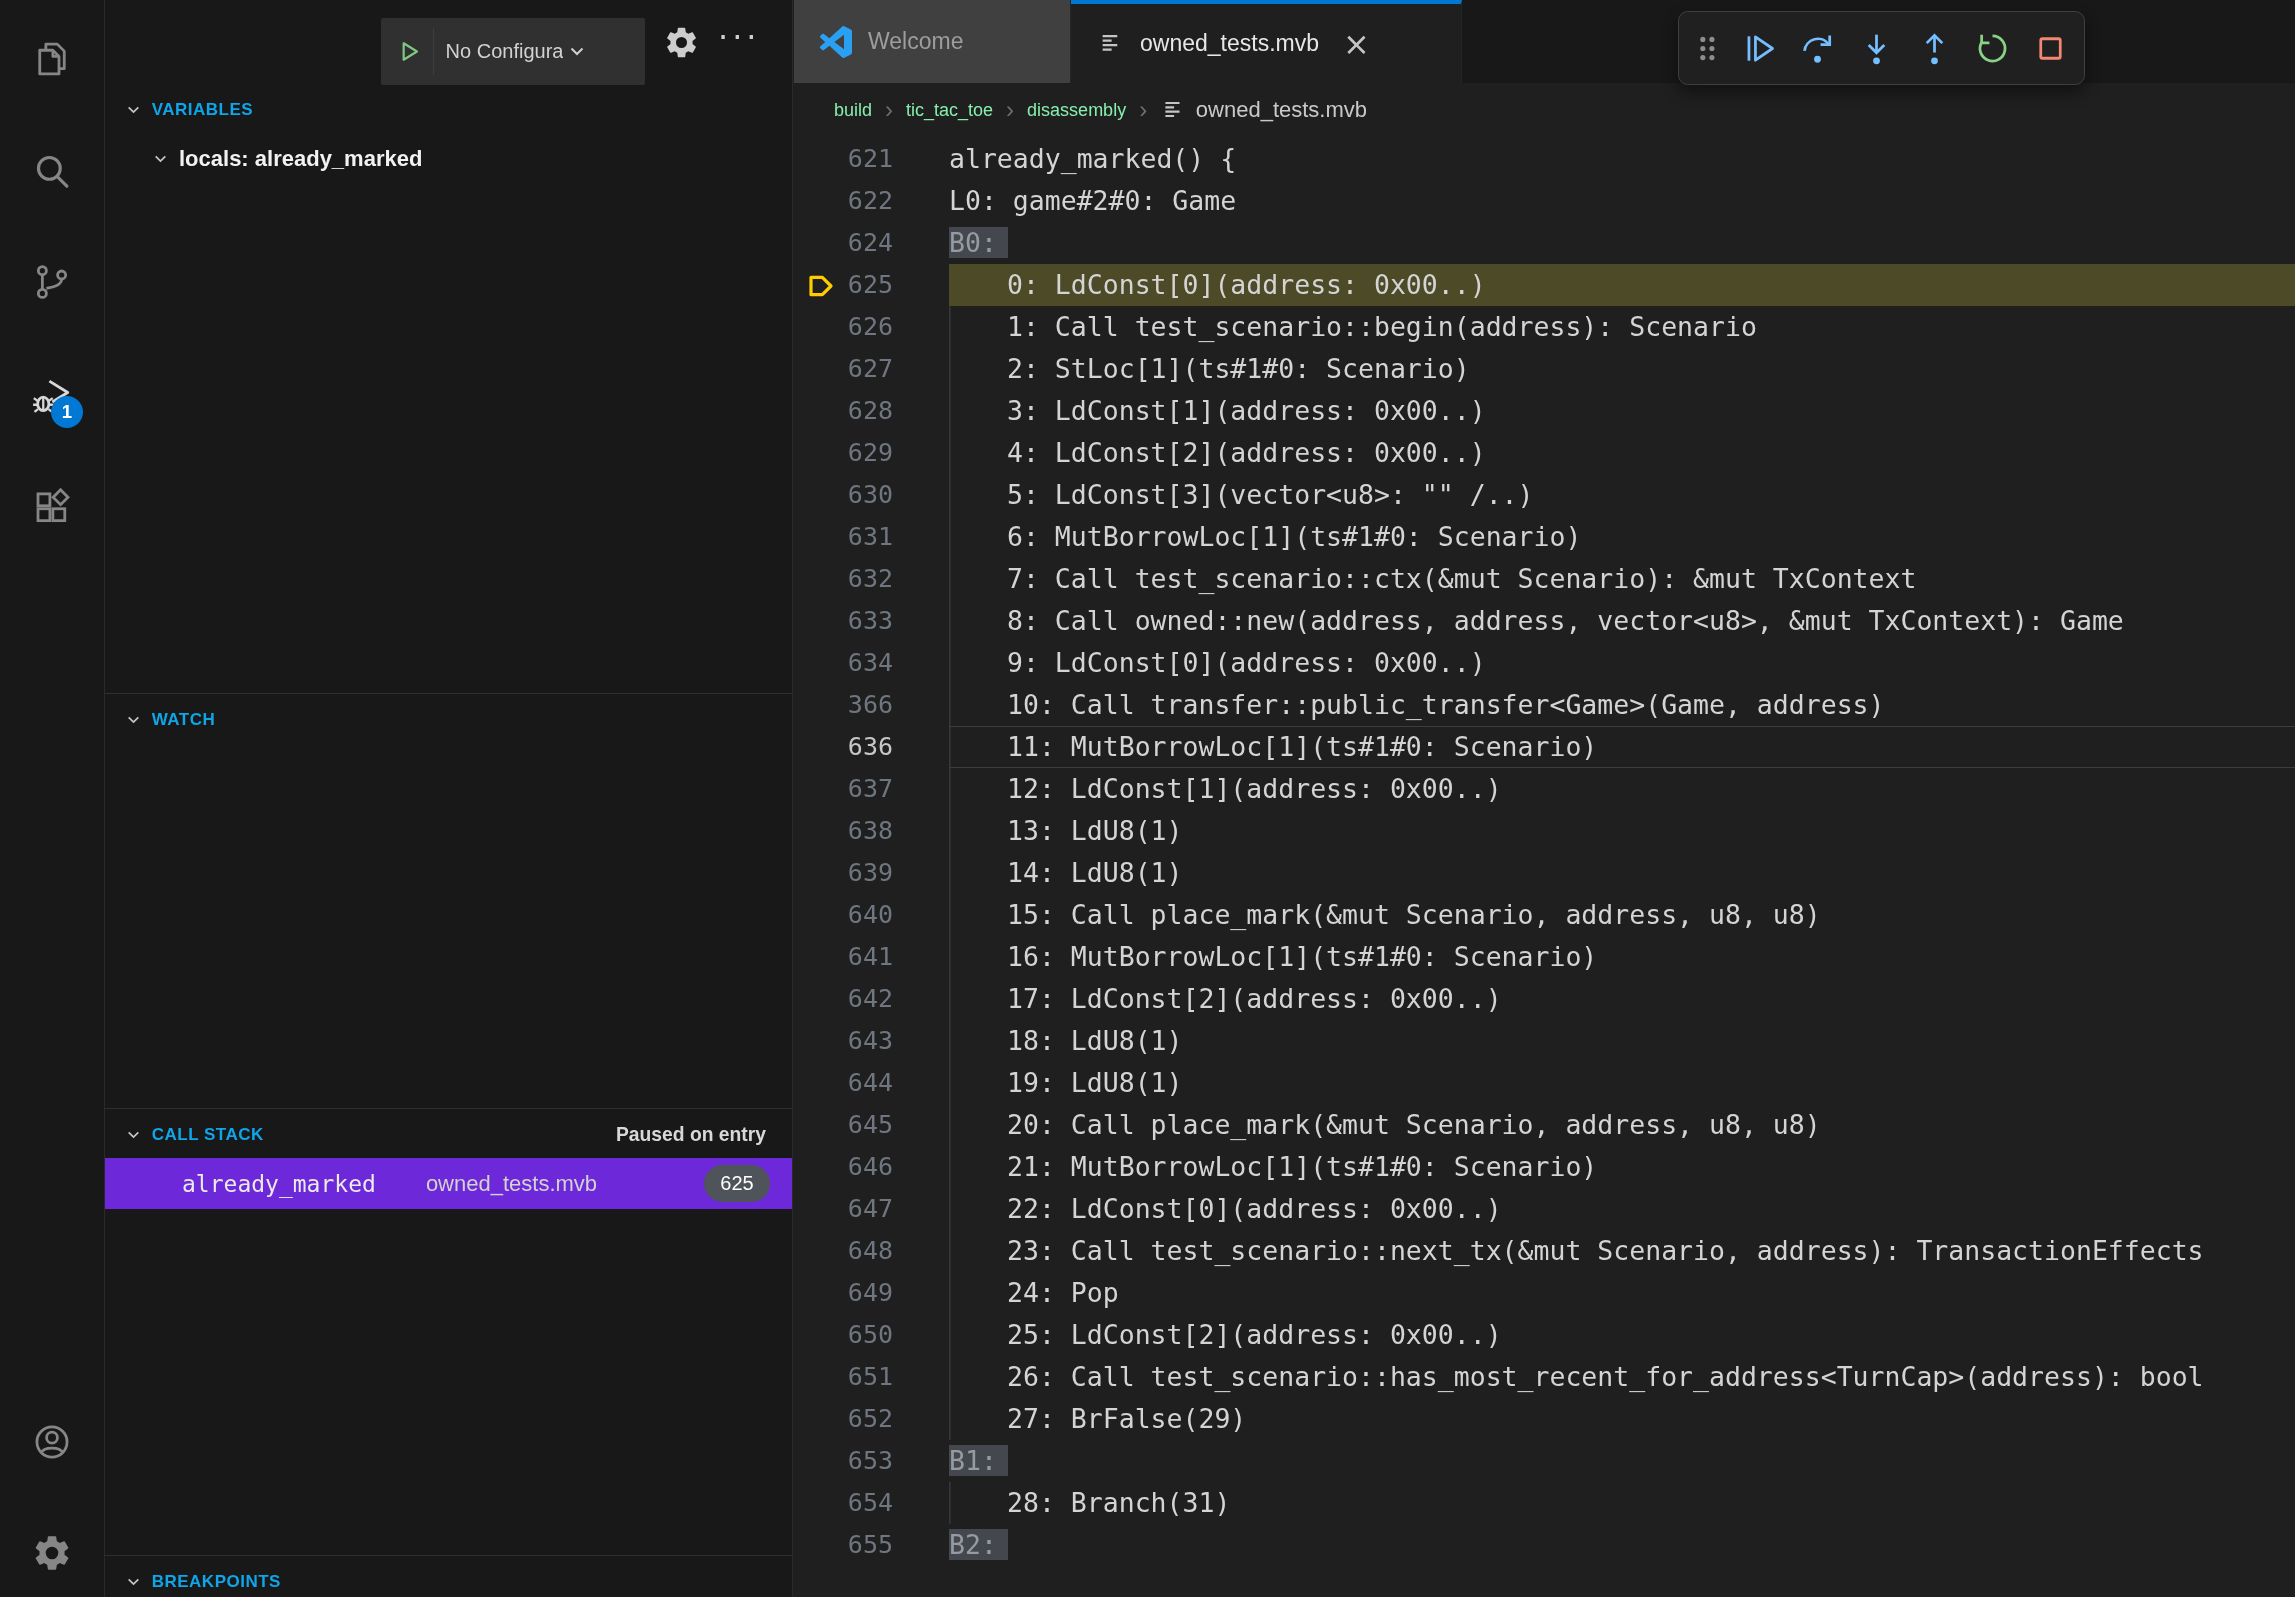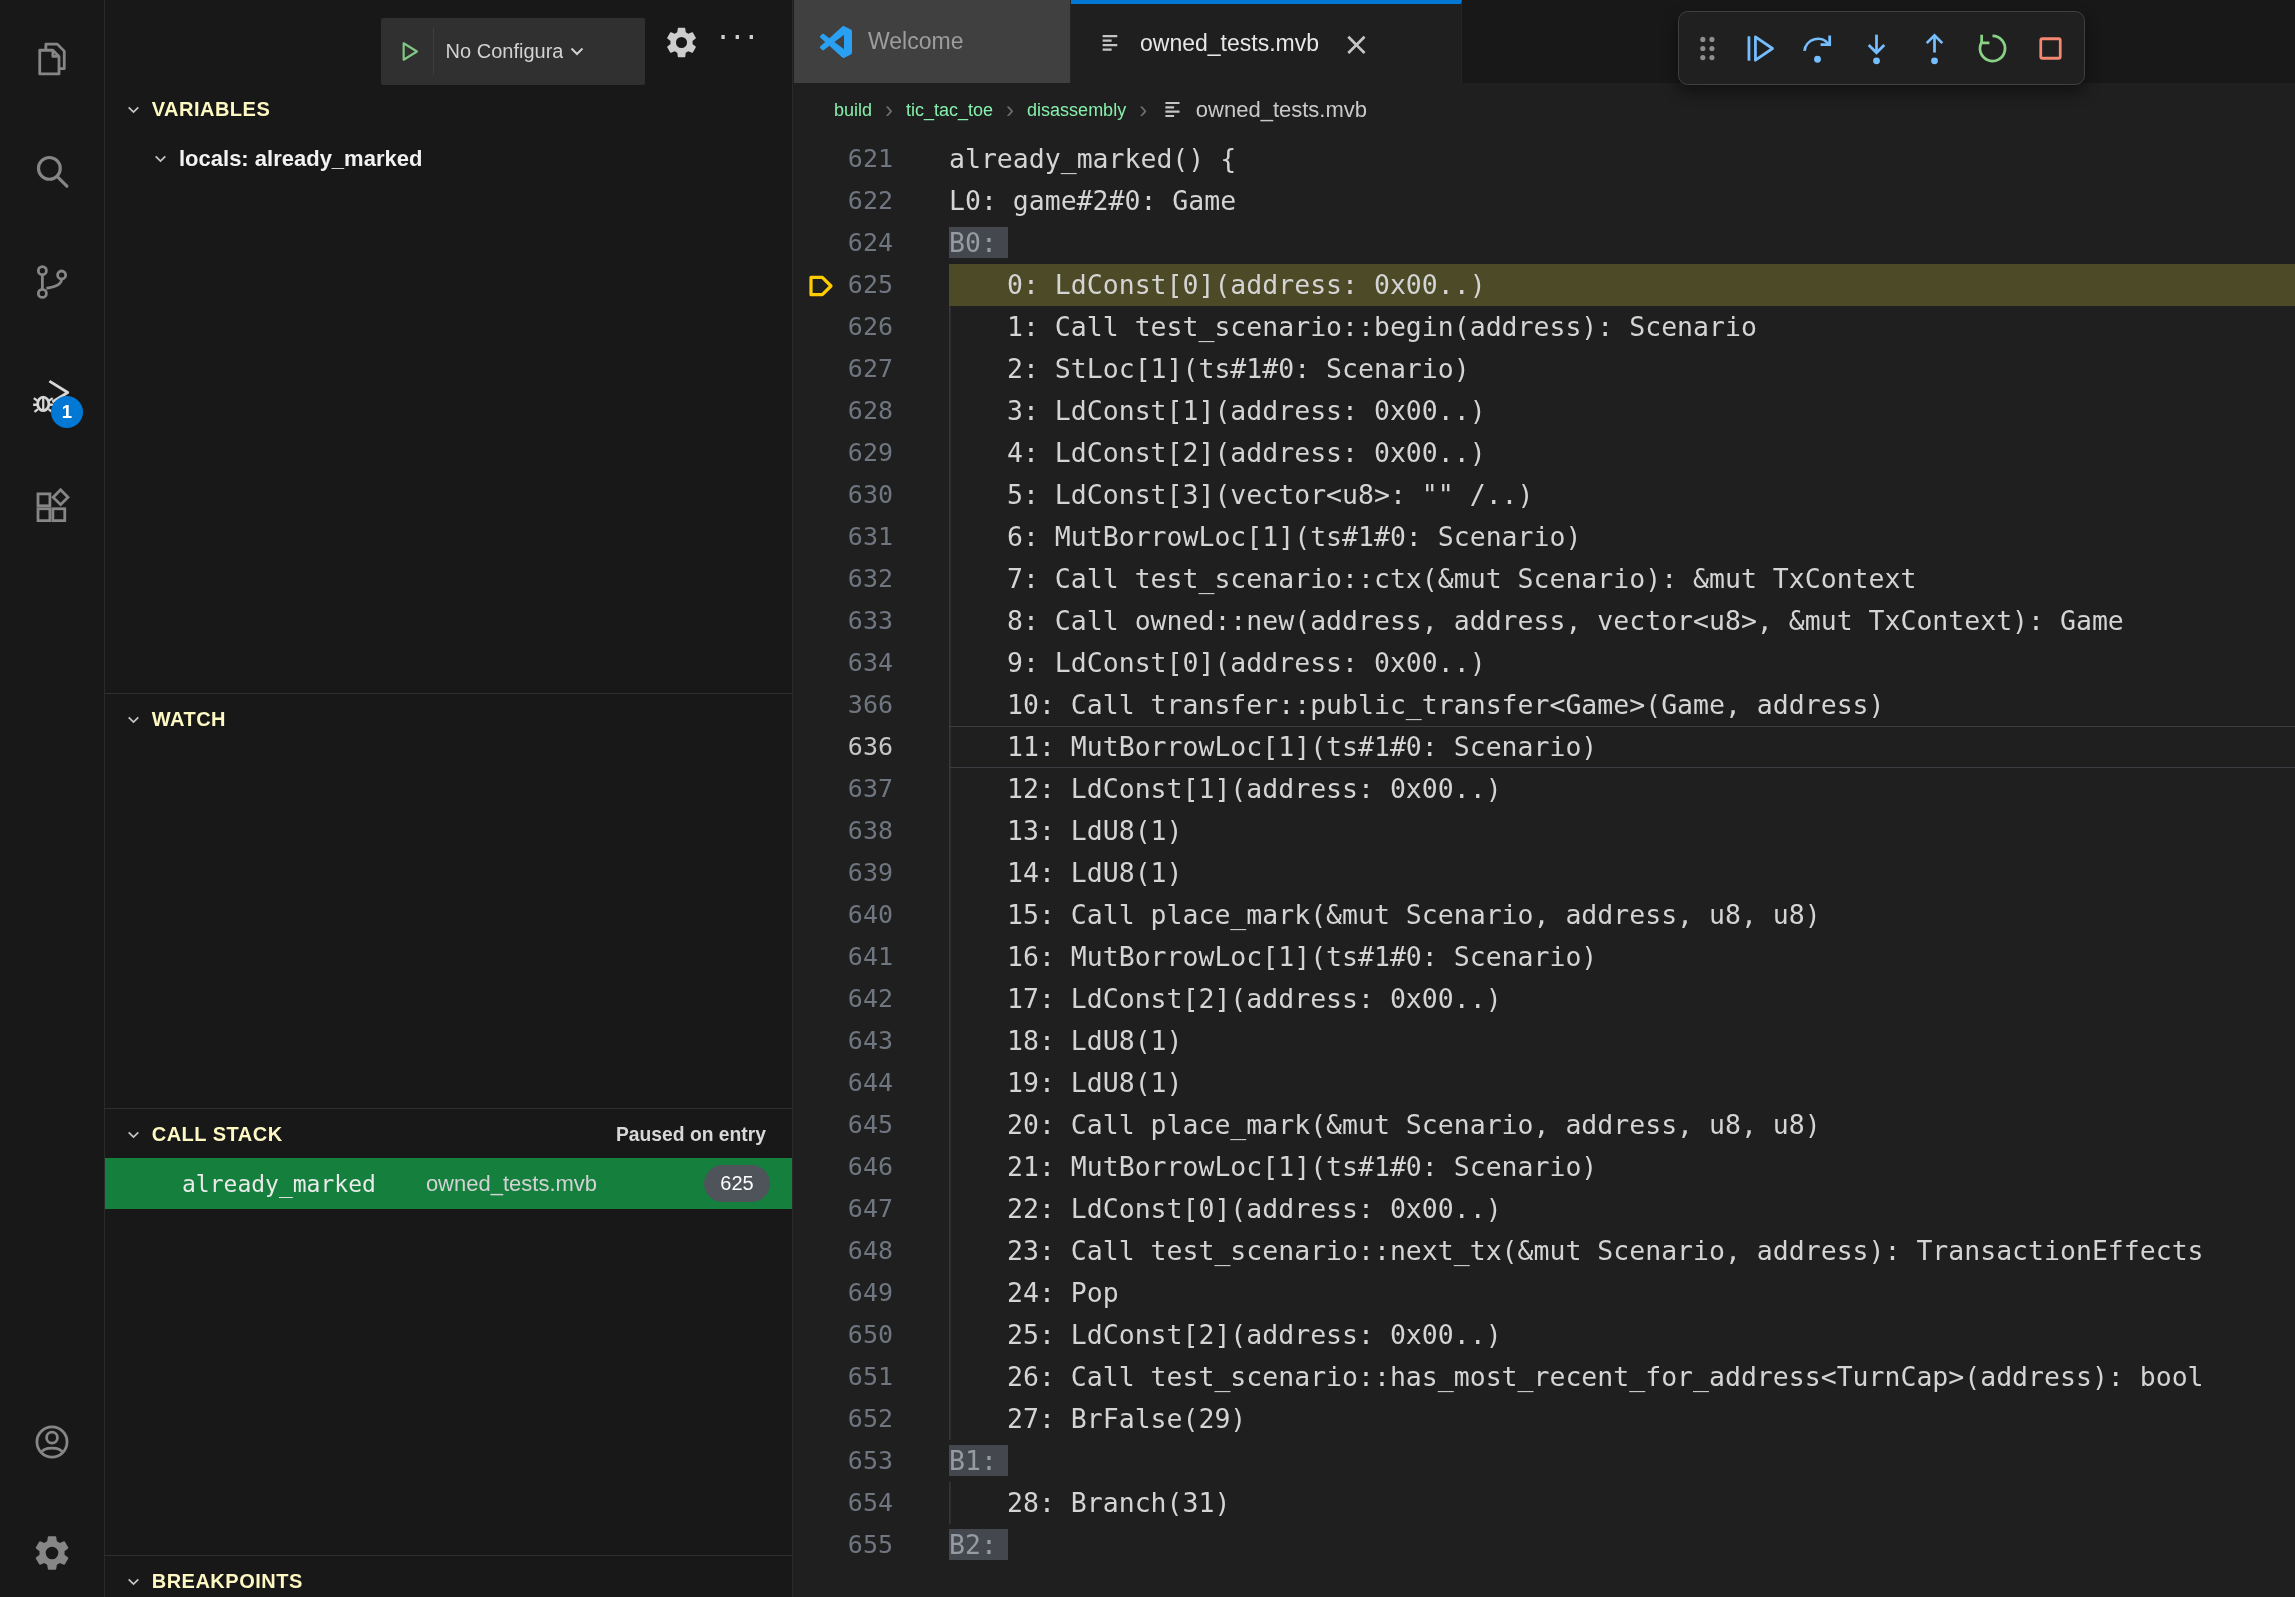--- a/index.html
+++ b/index.html
@@ -34,32 +34,32 @@
   .dd-label { margin-left:11.3px; font-size:20px; color:#d2d2d2; white-space:nowrap;
     overflow:hidden; max-width:161px; }
   .dd-chev { width:24px; height:24px; color:#cfcfcf; margin-left:1.6px; }
   .sb-gear { position:absolute; left:558px; top:24px; width:37px; height:37px; color:#cdcdcd; cursor:pointer; }
   .sb-dots { position:absolute; left:613px; top:17.7px; font-size:32px; color:#cfcfcf;
     letter-spacing:4px; cursor:pointer; font-family:"DejaVu Sans",sans-serif; }
 
   .sec-head { position:absolute; left:0; width:100%; height:45px;
     display:flex; align-items:center; padding-left:17.7px; cursor:pointer; }
   .sec-head .chev { width:21px; height:21px; color:#c5c5c5; margin-right:8px; flex:0 0 auto; }
-  .sec-label { font-size:20px; font-weight:bold; color:#fef9c3; letter-spacing:0.5px; }
+  .sec-label { font-size:17px; font-weight:bold; color:#0ea5e9; letter-spacing:0.5px; }
   .sec-divider { position:absolute; left:0; width:100%; height:0; border-top:1.6px solid #2f2f30; }
 
   .locals-row { position:absolute; left:0; top:137px; width:100%; height:43px;
     display:flex; align-items:center; padding-left:45px; cursor:pointer; }
   .locals-row .chev { width:21px; height:21px; color:#c5c5c5; margin-right:8px; }
   .locals-label { font-size:22px; font-weight:bold; color:#f2f2f2; }
 
   .cs-status { position:absolute; right:26px; top:0; height:45px; display:flex; align-items:center;
     font-size:19.3px; font-weight:bold; color:#d8d8d8; }
   .cs-frame { position:absolute; left:0; top:1158px; width:100%; height:51px;
-    background:#15803d; display:flex; align-items:center; cursor:pointer; }
+    background:#6d28d9; display:flex; align-items:center; cursor:pointer; }
   .cs-fn { margin-left:77px; font-family:"DejaVu Sans Mono",monospace; font-size:23px; color:#eaeaea; }
   .cs-file { margin-left:50px; font-size:22px; color:#d2d2d2; }
   .cs-badge { position:absolute; left:599px; top:7.2px; min-width:66px; height:37px; padding:0 11.3px;
     border-radius:18.5px; background:#4f545a; color:#ffffff; font-size:20px;
     display:flex; align-items:center; justify-content:center; }
 
   
   #editor { position:absolute; left:794px; top:0; width:1502px; height:1597px; background:#1f1f1f; }
   #tabs { position:absolute; left:0; top:0; width:100%; height:83px; background:#181818; }
   .tab { position:absolute; top:0; height:83px; display:flex; align-items:center; cursor:pointer; }

